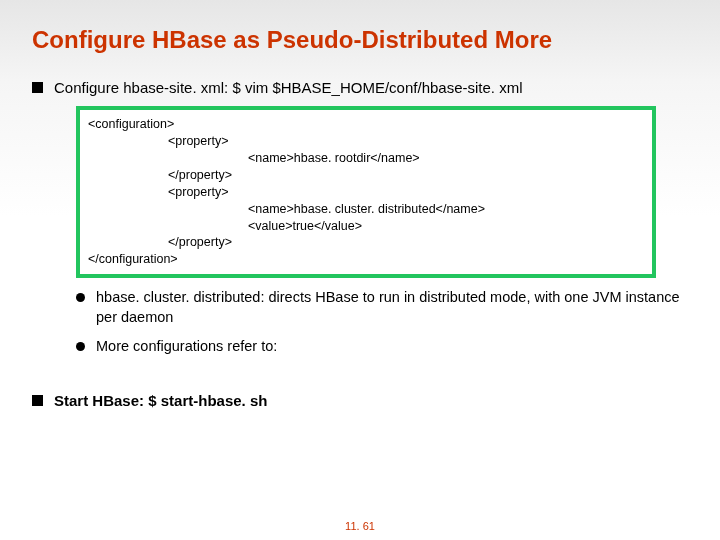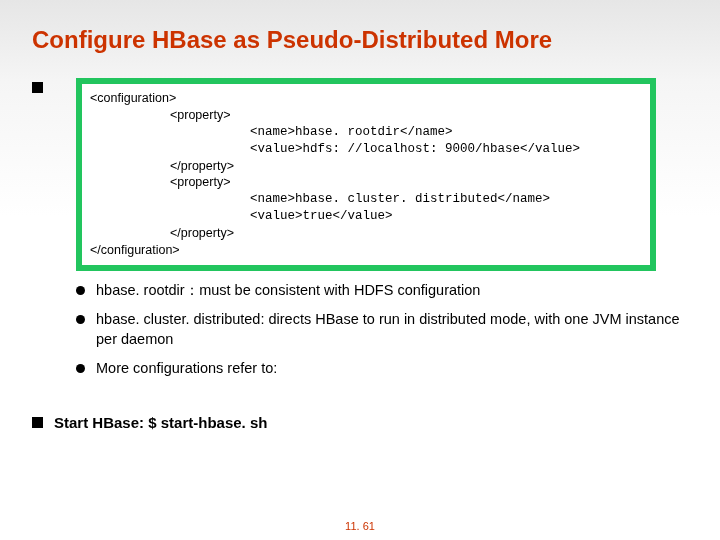--- a/index.html
+++ b/index.html
@@ -39,31 +39,31 @@
   ul.level1 > li::before {
     content: "";
     position: absolute;
     left: 0;
     top: 4px;
     width: 11px;
     height: 11px;
     background: #000;
   }
   .codebox {
-    border: 6px solid #22c55e;
+    border: 4px solid #22c55e;
     margin: 8px 0 10px 22px;
     padding: 6px 8px 6px 8px;
     font-size: 12.5px;
     line-height: 1.35;
     width: 580px;
     box-sizing: border-box;
     background: #fff;
   }
   .codebox .i1 { padding-left: 80px; display:block;}
-  .codebox .i2 { padding-left: 160px; display:block;font-family:Liberation Mono, monospace;}
+  .codebox .i2 { padding-left: 160px; display:block;}
   ul.level2 {
     list-style: none;
     padding-left: 22px;
     margin: 0 0 0 0;
   }
   ul.level2 > li {
     position: relative;
     padding-left: 20px;
     margin-bottom: 10px;
     font-size: 14.5px;
@@ -95,38 +95,35 @@
 </style>
 </head>
 <body>
 
 <div class="slide">
 
   <div class="title">Configure HBase as Pseudo-Distributed More</div>
 
   <ul class="level1">
     <li>
+      <span>Configure hbase-site. xml: $ vim $HBASE_HOME/conf/hbase-site. xml</span>
 
       <div class="codebox">
         <span>&lt;configuration&gt;</span>
         <span class="i1">&lt;property&gt;</span>
         <span class="i2">&lt;name&gt;hbase. rootdir&lt;/name&gt;</span>
-        <span class="i2">&lt;value&gt;hdfs: //localhost: 9000/hbase&lt;/value&gt;</span>
         <span class="i1">&lt;/property&gt;</span>
         <span class="i1">&lt;property&gt;</span>
         <span class="i2">&lt;name&gt;hbase. cluster. distributed&lt;/name&gt;</span>
         <span class="i2">&lt;value&gt;true&lt;/value&gt;</span>
         <span class="i1">&lt;/property&gt;</span>
         <span>&lt;/configuration&gt;</span>
       </div>
 
       <ul class="level2">
-        <li>
-          <span>hbase. rootdir</span><span>：must be consistent with HDFS configuration</span>
-        </li>
         <li>
           <span>hbase. cluster. distributed: directs HBase to run in distributed mode, with one JVM instance per daemon</span>
         </li>
         <li>
           <span>More configurations refer to:</span><br>
         </li>
       </ul>
     </li>
 
     <li style="margin-top:34px;font-weight:bold;">

